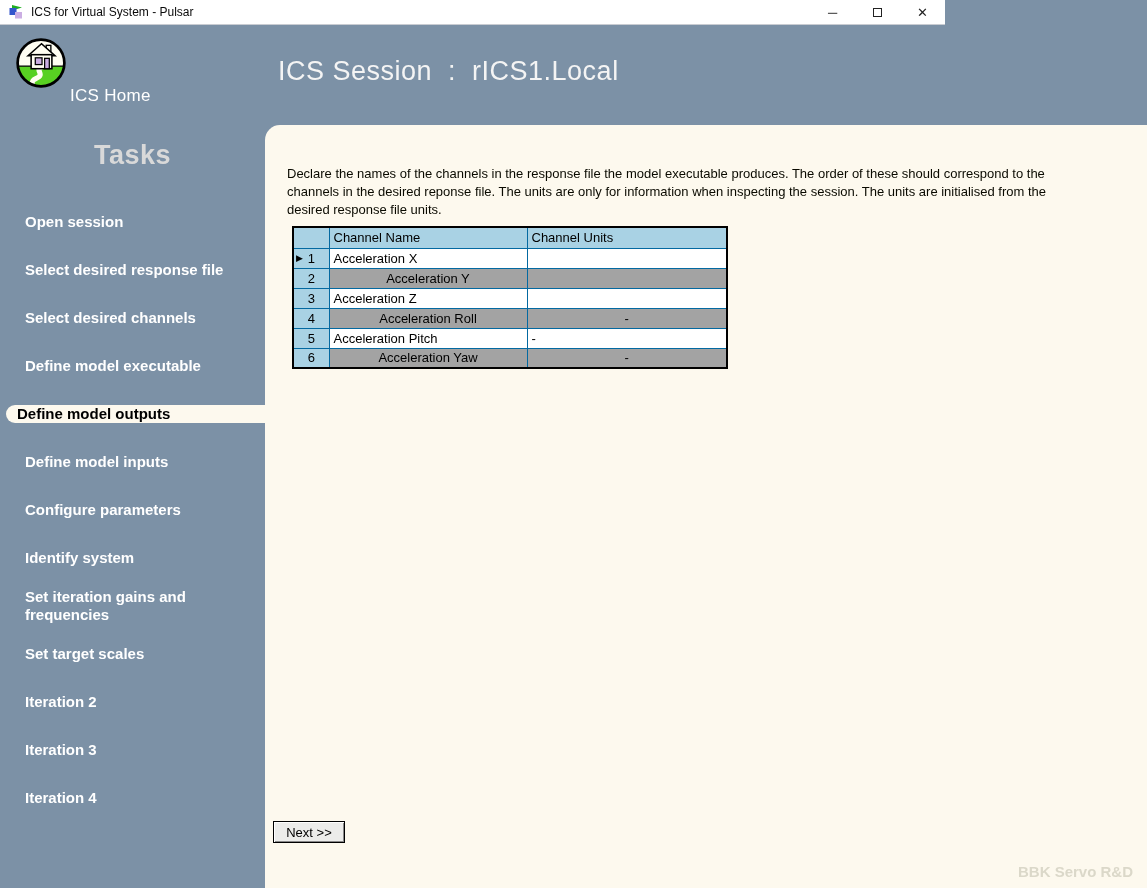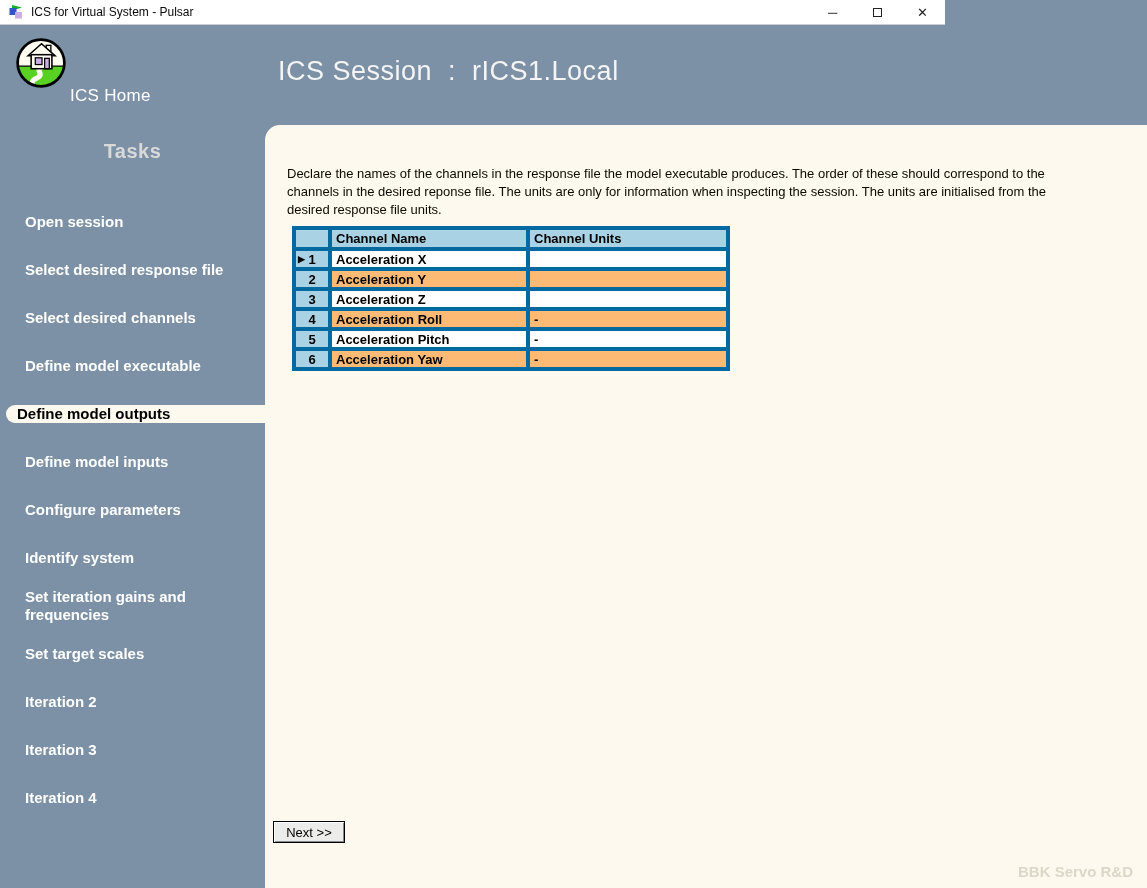--- a/index.html
+++ b/index.html
@@ -19,50 +19,50 @@
 
   
   .home-logo { position: absolute; left: 14px; top: 36px; width: 54px; height: 54px; }
   .home-link { position: absolute; left: 70px; top: 55px; font-size: 17px; color: #ffffff;
     letter-spacing: .3px; margin-top: 31px; }
   .session-title { position: absolute; left: 278px; top: 56px; font-size: 27px; font-weight: 400;
     color: #f4f4f4; white-space: pre; letter-spacing: .5px; }
 
   
   .tasks-heading { position: absolute; left: 0; top: 140px; width: 265px; text-align: center;
-    font-size: 20px; font-weight: bold; color: #d9d9d9; letter-spacing: .5px; }
+    font-size: 27px; font-weight: bold; color: #d9d9d9; letter-spacing: .5px; }
   .task-list { position: absolute; left: 0; top: 198px; width: 265px; }
   .task-item { height: 48px; display: flex; align-items: center; padding-left: 25px;
     font-size: 15px; font-weight: bold; color: #ffffff; line-height: 18px; cursor: pointer; }
   .task-item.two-line { padding-right: 40px; }
   .task-item.selected { padding: 0; }
   .task-item.selected .pill { display: flex; align-items: center; margin-left: 6px;
     width: calc(100% - 6px); height: 18px; background: #FDF9EE;
     border-radius: 13px 0 0 13px; padding-left: 11px; color: #000000; }
 
   
   .content { position: absolute; left: 265px; top: 125px; width: 882px; height: 763px;
     background: #FDF9EE; border-top-left-radius: 15px; }
   .description { position: absolute; left: 22px; top: 40px; width: 782px;
     font-size: 13px; line-height: 18px; color: #0a0a00; }
 
   
   .grid { position: absolute; left: 27px; top: 101px; border-collapse: collapse;
     border: 2px solid #000000; font-size: 13px; color: #000; background: #ffffff; }
-  .grid th, .grid td { border: 4px solid #0369a1; padding: 0 4px; height: 20px;
-    text-align: left; font-weight: 700; white-space: nowrap; }
+  .grid th, .grid td { border: 1px solid #0369a1; padding: 0 4px; height: 20px;
+    text-align: left; font-weight: 400; white-space: nowrap; }
   .grid th { background: #A9D2E4; height: 21px; }
   .grid td.rownum { background: #A9D2E4; width: 36px; min-width: 36px; text-align: center;
     position: relative; padding: 0; }
   .grid td.rownum .arrow { position: absolute; left: 2px; top: 50%; transform: translateY(-50%);
     font-size: 9px; line-height: 1; }
   .grid col.c-num { width: 36px; } 
   .grid col.c-name { width: 198px; }
   .grid col.c-units { width: 200px; }
-  .grid tr.alt td:not(.rownum) { background: #fdba74; }
+  .grid tr.alt td:not(.rownum) { background: #a3a3a3; text-align: center; }
 
   
   .next-btn { position: absolute; left: 8px; top: 696px; width: 72px; height: 22px;
     background: #ECECEA; border: 1px solid #000;
     box-shadow: inset 1px 1px 0 #ffffff, inset -1px -1px 0 #888888;
     font-family: "Liberation Sans", sans-serif; font-size: 13px; color: #000;
     display: flex; align-items: center; justify-content: center; cursor: pointer; }
   .brand { position: absolute; right: 14px; bottom: 8px; font-size: 15px; font-weight: bold;
     color: #DBD8C9; }
 </style>

